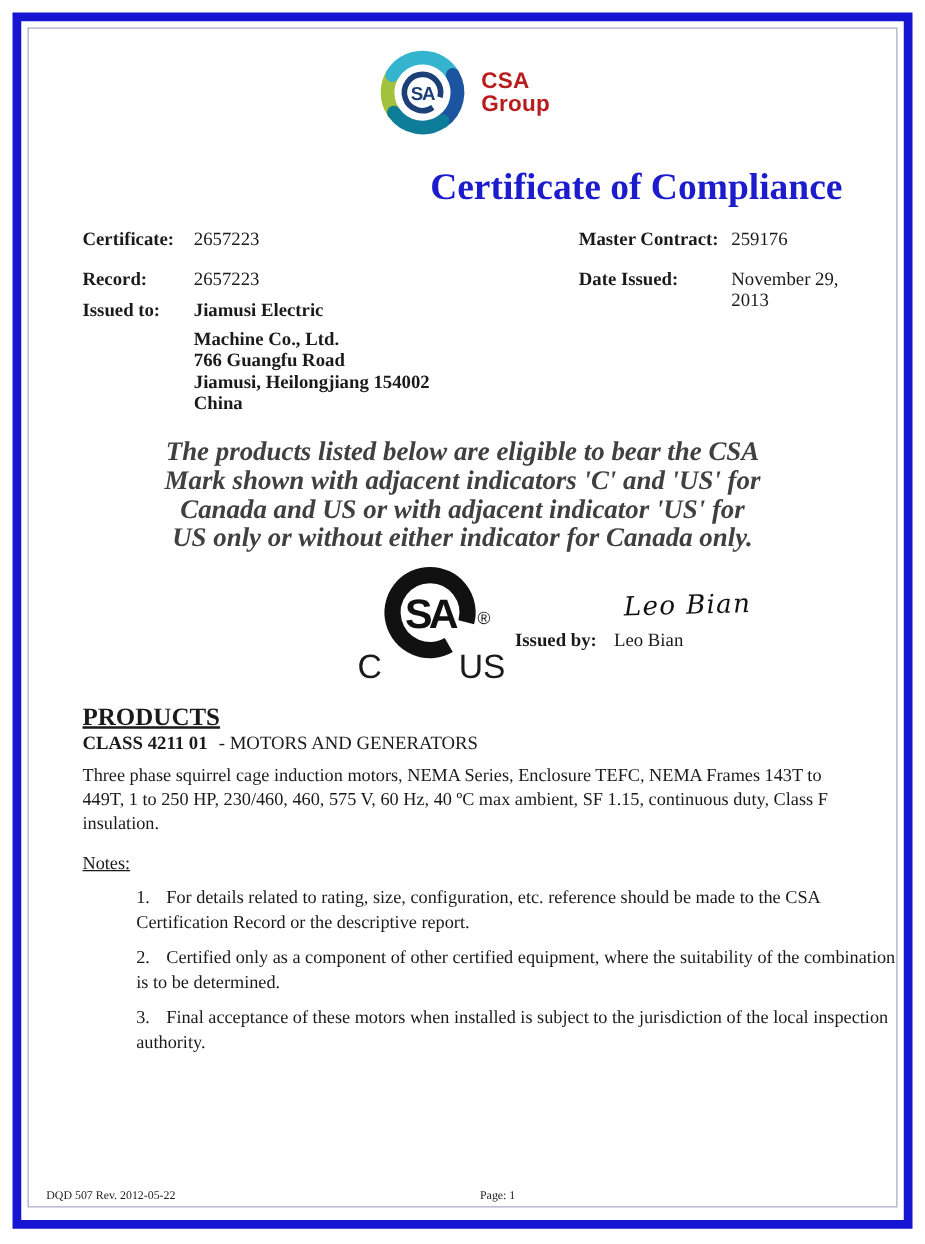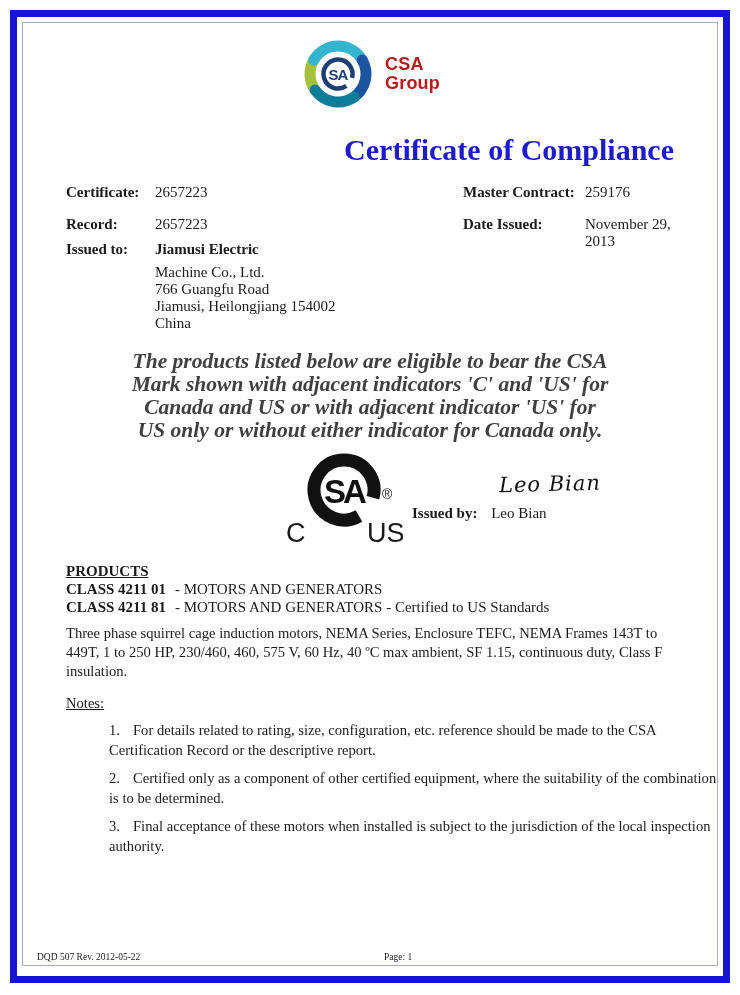--- a/index.html
+++ b/index.html
@@ -33,38 +33,38 @@
   
   .meta { margin-top:10px; font-size:15px; }
   .meta-row { position:relative; height:18px; margin-bottom:14px; }
   .meta-row .l1 { position:absolute; left:0; font-weight:bold; }
   .meta-row .v1 { position:absolute; left:89px; }
   .meta-row .l2 { position:absolute; left:397px; font-weight:bold; }
   .meta-row .v2 { position:absolute; left:519px; }
   .issued-row { position:relative; height:18px; margin-top:-7px; }
   .issued-row .l1 { position:absolute; left:0; font-weight:bold; }
   .issued-row .v1 { position:absolute; left:89px; font-weight:bold; }
-  .address { margin-left:89px; margin-top:5px; font-weight:normal; font-size:15px; line-height:17px; }
+  .address { margin-left:89px; margin-top:5px; font-weight:bold; font-size:15px; line-height:17px; }
   
   .statement {
     margin-top:18px; text-align:center; font-weight:bold; font-style:italic;
     font-size:21.5px; line-height:23px; color:#404040;
   }
   
   .mark-section { position:relative; height:104px; margin-top:8px; }
   .csa-mark { position:absolute; left:219px; top:0; }
   .signature {
     position:absolute; left:404px; top:22px; width:160px; text-align:center;
     font-family:"DejaVu Serif", serif; font-style:italic; font-size:21px;
     letter-spacing:1px; transform:rotate(-1.5deg); color:#111;
   }
   .issued-by { position:absolute; left:346px; top:55px; font-size:15px; }
   .issued-by .lbl { font-weight:bold; margin-right:10px; }
   
-  .products-heading { margin-top:9px; font-weight:bold; font-size:15px; text-decoration:underline; }
+  .products-heading { margin-top:9px; font-weight:bold; font-size:20px; text-decoration:underline; }
   .class-row { display:flex; font-size:15px; line-height:18px; margin-top:0; }
   .class-row:first-of-type { margin-top:4px; }
   .class-row .code { width:109px; font-weight:bold; flex:0 0 109px; }
   .class-row .desc { }
   .prod-desc { margin-top:8px; font-size:14.6px; line-height:19px; width:616px; }
   
   .notes-heading { margin-top:14px; font-size:14.6px; text-decoration:underline; }
   .note { margin-top:9px; font-size:14.6px; line-height:19.5px; width:616px;margin-left:43px; }
   .note .num { display:inline-block; width:24px; }
   
@@ -143,24 +143,20 @@
         <span class="lbl">Issued by:</span>
         <span>Leo Bian</span>
       </div>
     </div>
 
     <div class="products-heading">PRODUCTS</div>
     <div class="class-row">
       <span class="code">CLASS 4211 01</span>
       <span class="desc">- MOTORS AND GENERATORS</span>
     </div>
-    <div class="class-row">
-      <span class="code">CLASS 4211 81</span>
-      <span class="desc">- MOTORS AND GENERATORS - Certified to US Standards</span>
-    </div>
     <div class="prod-desc">Three phase squirrel cage induction motors, NEMA Series, Enclosure TEFC, NEMA Frames 143T to 449T, 1 to 250 HP, 230/460, 460, 575 V, 60 Hz, 40 ºC max ambient, SF 1.15, continuous duty, Class F insulation.</div>
 
     <div class="notes-heading">Notes:</div>
     <div class="note">
       <span class="num">1.</span><span>For details related to rating, size, configuration, etc. reference should be made to the CSA Certification Record or the descriptive report.</span>
     </div>
     <div class="note">
       <span class="num">2.</span><span>Certified only as a component of other certified equipment, where the suitability of the combination is to be determined.</span>
     </div>
     <div class="note">

